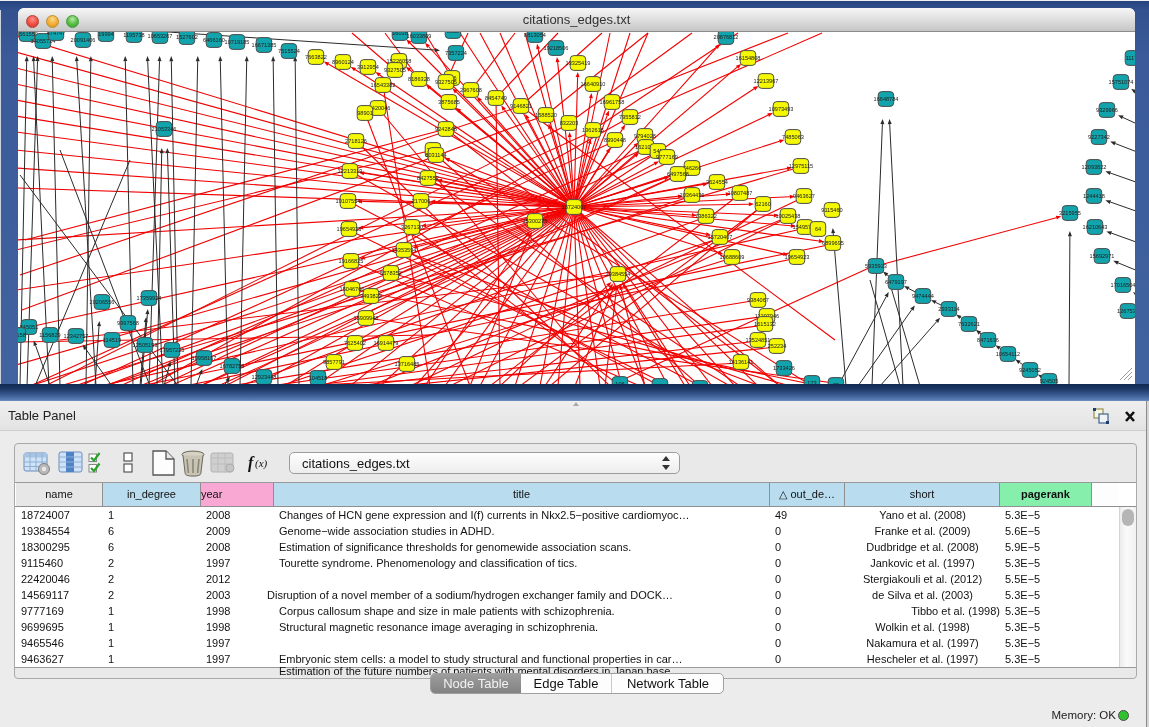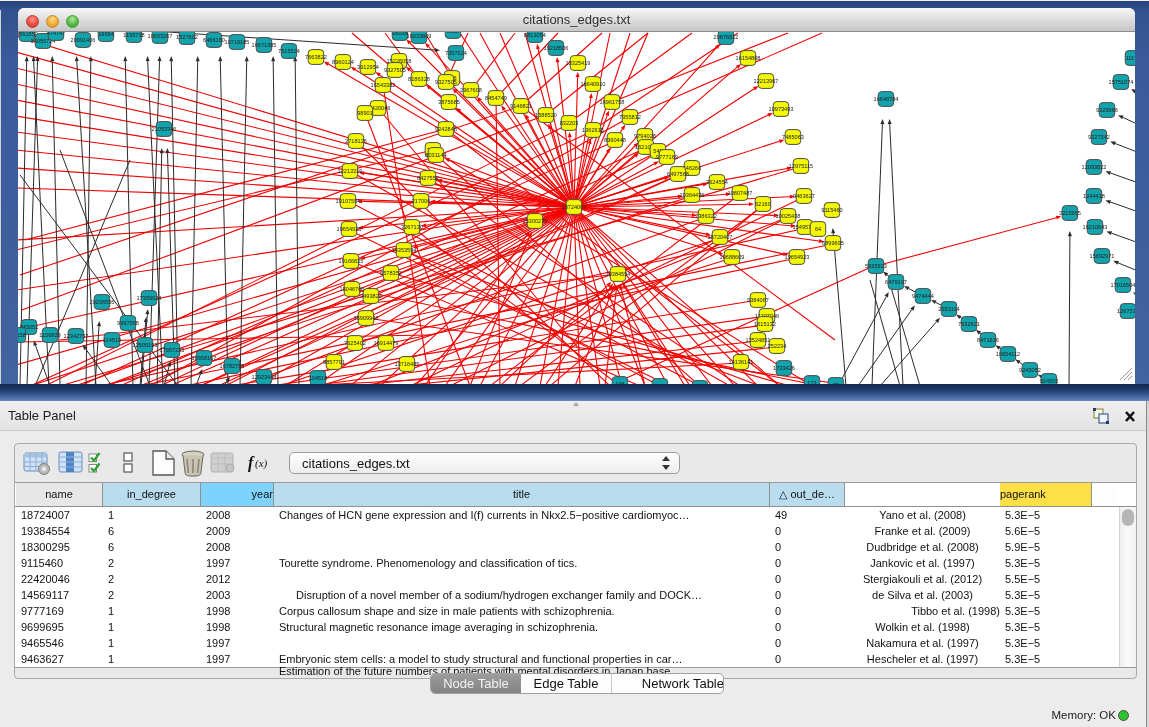--- a/index.html
+++ b/index.html
@@ -712,63 +712,66 @@
     <div class="abs" style="left:274px;top:8px;width:391px;height:22px;background:linear-gradient(180deg,#fefefe,#ededed);border:1px solid #9d9d9d;border-radius:5px">
       <div class="abs" style="left:12px;top:0;font-size:13px;line-height:21px;color:#111">citations_edges.txt</div>
       <div class="abs" style="right:9px;top:3px;width:0;height:0;border-left:4px solid transparent;border-right:4px solid transparent;border-bottom:5px solid #333"></div>
       <div class="abs" style="right:9px;top:12px;width:0;height:0;border-left:4px solid transparent;border-right:4px solid transparent;border-top:5px solid #333"></div>
     </div>
 
     <div class="abs" style="left:0px;top:38px;width:1121px;height:186px;background:#fff;border-top:1px solid #9a9a9a;border-bottom:1px solid #9a9a9a;font-size:11px;color:#111">
       <div class="abs" style="left:0;top:0;width:1121px;height:24px;border-bottom:1px solid #8f8f8f">
           <div style="position:absolute;left:1px;top:0;width:87px;height:23px;background:#e7e7e7;border-right:1px solid #8f8f8f;text-align:center;line-height:23px;">name</div>
           <div style="position:absolute;left:88px;top:0;width:98px;height:23px;background:#b9dcef;border-right:1px solid #8f8f8f;text-align:center;line-height:23px;">in_degree</div>
-          <div style="position:absolute;left:186px;top:0;width:73px;height:23px;background:#7dd3fc;border-right:1px solid #8f8f8f;text-align:right;line-height:23px;">year</div>
+          <div style="position:absolute;left:186px;top:0;width:73px;height:23px;background:#f9a8d4;border-right:1px solid #8f8f8f;text-align:left;line-height:23px;">year</div>
           <div style="position:absolute;left:259px;top:0;width:496px;height:23px;background:#b9dcef;border-right:1px solid #8f8f8f;text-align:center;line-height:23px;">title</div>
           <div style="position:absolute;left:755px;top:0;width:75px;height:23px;background:#b9dcef;border-right:1px solid #8f8f8f;text-align:center;line-height:23px;">△ out_de…</div>
-          <div style="position:absolute;left:985px;top:0;width:92px;height:23px;background:#fde047;border-right:1px solid #8f8f8f;text-align:left;line-height:23px;">pagerank</div>
+          <div style="position:absolute;left:830px;top:0;width:155px;height:23px;background:#b9dcef;border-right:1px solid #8f8f8f;text-align:center;line-height:23px;">short</div>
+          <div style="position:absolute;left:985px;top:0;width:92px;height:23px;background:#86efac;border-right:1px solid #8f8f8f;text-align:center;line-height:23px;font-weight:bold;">pagerank</div>
           <div style="position:absolute;left:1077px;top:0;width:26px;height:23px;background:#fdfdfd;"></div>
         </div>
       <div class="abs" style="left:0;top:24px;width:1121px;height:160px">
           <div style="position:absolute;top:0px;height:16px;left:6px;width:81px;white-space:nowrap;overflow:hidden;line-height:16px;">18724007</div>
           <div style="position:absolute;top:0px;height:16px;left:93px;width:92px;white-space:nowrap;overflow:hidden;line-height:16px;">1</div>
           <div style="position:absolute;top:0px;height:16px;left:191px;width:67px;white-space:nowrap;overflow:hidden;line-height:16px;">2008</div>
           <div style="position:absolute;top:0px;height:16px;left:264px;width:490px;white-space:nowrap;overflow:hidden;line-height:16px;">Changes of HCN gene expression and I(f) currents in Nkx2.5−positive cardiomyoc…</div>
           <div style="position:absolute;top:0px;height:16px;left:760px;width:69px;white-space:nowrap;overflow:hidden;line-height:16px;">49</div>
           <div style="position:absolute;top:0px;height:16px;left:830px;width:155px;text-align:center;white-space:nowrap;overflow:hidden;line-height:16px;">Yano et al. (2008)</div>
           <div style="position:absolute;top:0px;height:16px;left:990px;width:86px;white-space:nowrap;overflow:hidden;line-height:16px;">5.3E−5</div>
           <div style="position:absolute;top:16px;height:16px;left:6px;width:81px;white-space:nowrap;overflow:hidden;line-height:16px;">19384554</div>
           <div style="position:absolute;top:16px;height:16px;left:93px;width:92px;white-space:nowrap;overflow:hidden;line-height:16px;">6</div>
           <div style="position:absolute;top:16px;height:16px;left:191px;width:67px;white-space:nowrap;overflow:hidden;line-height:16px;">2009</div>
+          <div style="position:absolute;top:16px;height:16px;left:264px;width:490px;white-space:nowrap;overflow:hidden;line-height:16px;">Genome−wide association studies in ADHD.</div>
           <div style="position:absolute;top:16px;height:16px;left:760px;width:69px;white-space:nowrap;overflow:hidden;line-height:16px;">0</div>
           <div style="position:absolute;top:16px;height:16px;left:830px;width:155px;text-align:center;white-space:nowrap;overflow:hidden;line-height:16px;">Franke et al. (2009)</div>
           <div style="position:absolute;top:16px;height:16px;left:990px;width:86px;white-space:nowrap;overflow:hidden;line-height:16px;">5.6E−5</div>
           <div style="position:absolute;top:32px;height:16px;left:6px;width:81px;white-space:nowrap;overflow:hidden;line-height:16px;">18300295</div>
           <div style="position:absolute;top:32px;height:16px;left:93px;width:92px;white-space:nowrap;overflow:hidden;line-height:16px;">6</div>
           <div style="position:absolute;top:32px;height:16px;left:191px;width:67px;white-space:nowrap;overflow:hidden;line-height:16px;">2008</div>
+          <div style="position:absolute;top:32px;height:16px;left:264px;width:490px;white-space:nowrap;overflow:hidden;line-height:16px;">Estimation of significance thresholds for genomewide association scans.</div>
           <div style="position:absolute;top:32px;height:16px;left:760px;width:69px;white-space:nowrap;overflow:hidden;line-height:16px;">0</div>
           <div style="position:absolute;top:32px;height:16px;left:830px;width:155px;text-align:center;white-space:nowrap;overflow:hidden;line-height:16px;">Dudbridge et al. (2008)</div>
           <div style="position:absolute;top:32px;height:16px;left:990px;width:86px;white-space:nowrap;overflow:hidden;line-height:16px;">5.9E−5</div>
           <div style="position:absolute;top:48px;height:16px;left:6px;width:81px;white-space:nowrap;overflow:hidden;line-height:16px;">9115460</div>
           <div style="position:absolute;top:48px;height:16px;left:93px;width:92px;white-space:nowrap;overflow:hidden;line-height:16px;">2</div>
           <div style="position:absolute;top:48px;height:16px;left:191px;width:67px;white-space:nowrap;overflow:hidden;line-height:16px;">1997</div>
           <div style="position:absolute;top:48px;height:16px;left:264px;width:490px;white-space:nowrap;overflow:hidden;line-height:16px;">Tourette syndrome. Phenomenology and classification of tics.</div>
           <div style="position:absolute;top:48px;height:16px;left:760px;width:69px;white-space:nowrap;overflow:hidden;line-height:16px;">0</div>
           <div style="position:absolute;top:48px;height:16px;left:830px;width:155px;text-align:center;white-space:nowrap;overflow:hidden;line-height:16px;">Jankovic et al. (1997)</div>
           <div style="position:absolute;top:48px;height:16px;left:990px;width:86px;white-space:nowrap;overflow:hidden;line-height:16px;">5.3E−5</div>
           <div style="position:absolute;top:64px;height:16px;left:6px;width:81px;white-space:nowrap;overflow:hidden;line-height:16px;">22420046</div>
           <div style="position:absolute;top:64px;height:16px;left:93px;width:92px;white-space:nowrap;overflow:hidden;line-height:16px;">2</div>
           <div style="position:absolute;top:64px;height:16px;left:191px;width:67px;white-space:nowrap;overflow:hidden;line-height:16px;">2012</div>
           <div style="position:absolute;top:64px;height:16px;left:760px;width:69px;white-space:nowrap;overflow:hidden;line-height:16px;">0</div>
           <div style="position:absolute;top:64px;height:16px;left:830px;width:155px;text-align:center;white-space:nowrap;overflow:hidden;line-height:16px;">Stergiakouli et al. (2012)</div>
           <div style="position:absolute;top:64px;height:16px;left:990px;width:86px;white-space:nowrap;overflow:hidden;line-height:16px;">5.5E−5</div>
           <div style="position:absolute;top:80px;height:16px;left:6px;width:81px;white-space:nowrap;overflow:hidden;line-height:16px;">14569117</div>
           <div style="position:absolute;top:80px;height:16px;left:93px;width:92px;white-space:nowrap;overflow:hidden;line-height:16px;">2</div>
           <div style="position:absolute;top:80px;height:16px;left:191px;width:67px;white-space:nowrap;overflow:hidden;line-height:16px;">2003</div>
-          <div style="position:absolute;top:80px;height:16px;left:281px;width:490px;white-space:nowrap;overflow:hidden;line-height:16px;">Disruption of a novel member of a sodium/hydrogen exchanger family and DOCK…</div>
+          <div style="position:absolute;top:80px;height:16px;left:252px;width:490px;white-space:nowrap;overflow:hidden;line-height:16px;">Disruption of a novel member of a sodium/hydrogen exchanger family and DOCK…</div>
           <div style="position:absolute;top:80px;height:16px;left:760px;width:69px;white-space:nowrap;overflow:hidden;line-height:16px;">0</div>
           <div style="position:absolute;top:80px;height:16px;left:830px;width:155px;text-align:center;white-space:nowrap;overflow:hidden;line-height:16px;">de Silva et al. (2003)</div>
           <div style="position:absolute;top:80px;height:16px;left:990px;width:86px;white-space:nowrap;overflow:hidden;line-height:16px;">5.3E−5</div>
           <div style="position:absolute;top:96px;height:16px;left:6px;width:81px;white-space:nowrap;overflow:hidden;line-height:16px;">9777169</div>
           <div style="position:absolute;top:96px;height:16px;left:93px;width:92px;white-space:nowrap;overflow:hidden;line-height:16px;">1</div>
           <div style="position:absolute;top:96px;height:16px;left:191px;width:67px;white-space:nowrap;overflow:hidden;line-height:16px;">1998</div>
           <div style="position:absolute;top:96px;height:16px;left:264px;width:490px;white-space:nowrap;overflow:hidden;line-height:16px;">Corpus callosum shape and size in male patients with schizophrenia.</div>
           <div style="position:absolute;top:96px;height:16px;left:760px;width:69px;white-space:nowrap;overflow:hidden;line-height:16px;">0</div>
           <div style="position:absolute;top:96px;height:16px;left:830px;width:155px;text-align:right;white-space:nowrap;overflow:hidden;line-height:16px;">Tibbo et al. (1998)</div>
           <div style="position:absolute;top:96px;height:16px;left:990px;width:86px;white-space:nowrap;overflow:hidden;line-height:16px;">5.3E−5</div>
@@ -797,19 +800,19 @@
 
       <div class="abs" style="left:1104px;top:24px;width:17px;height:160px;background:linear-gradient(90deg,#ececec,#fafafa 40%,#f2f2f2);border-left:1px solid #d4d4d4">
         <div class="abs" style="left:2px;top:2px;width:12px;height:17px;background:#b5b5b5;border-radius:7px"></div>
       </div>
     </div>
   </div>
 
   <div class="abs" style="left:430px;top:272px;width:294px;height:21px;border:1px solid #a0a0a0;border-radius:5px;background:#fdfdfd;font-size:13px;overflow:hidden">
     <div class="abs" style="left:0;top:0;width:90px;height:21px;background:linear-gradient(180deg,#9d9d9d,#7f7f7f);color:#f2f2f2;text-align:center;line-height:20px">Node Table</div>
     <div class="abs" style="left:90px;top:0;width:91px;height:21px;border-right:1px solid #c9c9c9;color:#111;text-align:center;line-height:20px">Edge Table</div>
-    <div class="abs" style="left:181px;top:0;width:112px;height:21px;color:#111;text-align:right;line-height:20px">Network Table</div>
+    <div class="abs" style="left:181px;top:0;width:112px;height:21px;color:#111;text-align:center;line-height:20px">Network Table</div>
   </div>
 
   <div class="abs" style="right:33px;top:308px;font-size:11.5px;color:#222">Memory: OK</div>
   <div class="abs" style="left:1118px;top:309px;width:11px;height:11px;border-radius:50%;background:#2ec22e;border:1px solid #4d4d4d"></div>
   <div class="abs" style="left:1146px;top:0;width:1px;height:326px;background:#8a8a8a"></div>
   <div class="abs" style="left:1147px;top:0;width:2px;height:326px;background:#d6d6d6"></div>
 </div>
 </body></html>

